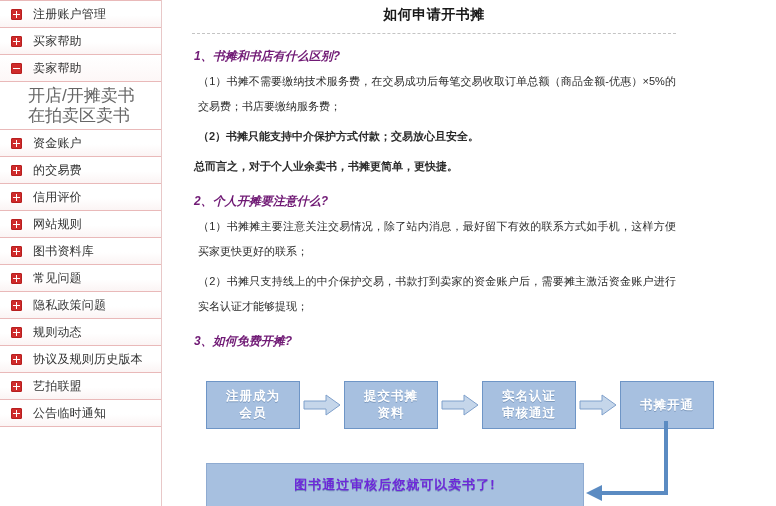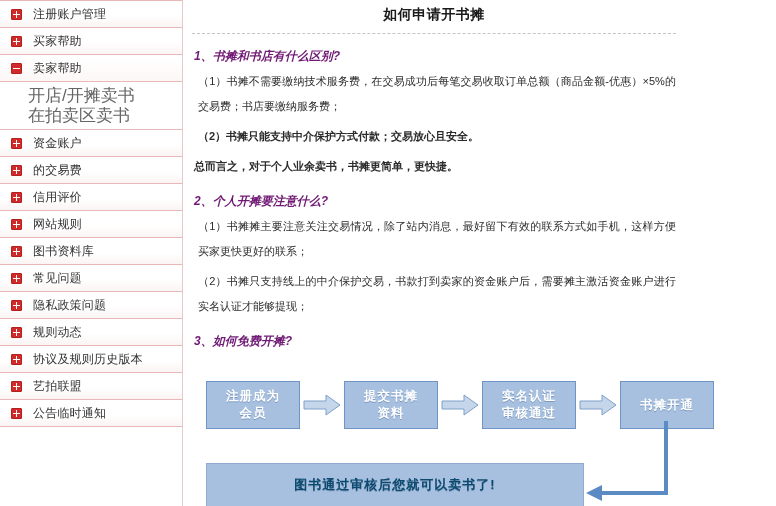--- a/index.html
+++ b/index.html
@@ -13,21 +13,21 @@
     font-family: "Liberation Sans", "DejaVu Sans", sans-serif;
     overflow: hidden;
     position: relative;
   }
 
   
   #sidebar {
     position: absolute;
     left: 0;
     top: 0;
-    width: 183px;
+    width: 162px;
     height: 506px;
     box-sizing: border-box;
     border-right: 1px solid #e8c8c8;
     background: #ffffff;
   }
   .nav-list {
     list-style: none;
     margin: 0;
     padding: 0;
     border-top: 1px solid #e9b9b9;
@@ -195,21 +195,21 @@
     left: 14px;
     top: 104px;
     width: 378px;
     height: 44px;
     background: #a7c0e0;
     border: 1px solid #8fabd1;
     box-sizing: border-box;
     display: flex;
     align-items: center;
     justify-content: center;
-    color: #0c4a6e;
+    color: #6d28d9;
     font-size: 13px;
     font-weight: bold;
     letter-spacing: 1px;
     text-shadow: 0 1px 0 rgba(90,120,160,0.55);
   }
   #elbow-connector {
     position: absolute;
     left: 392px;
     top: 60px;
     width: 170px;

